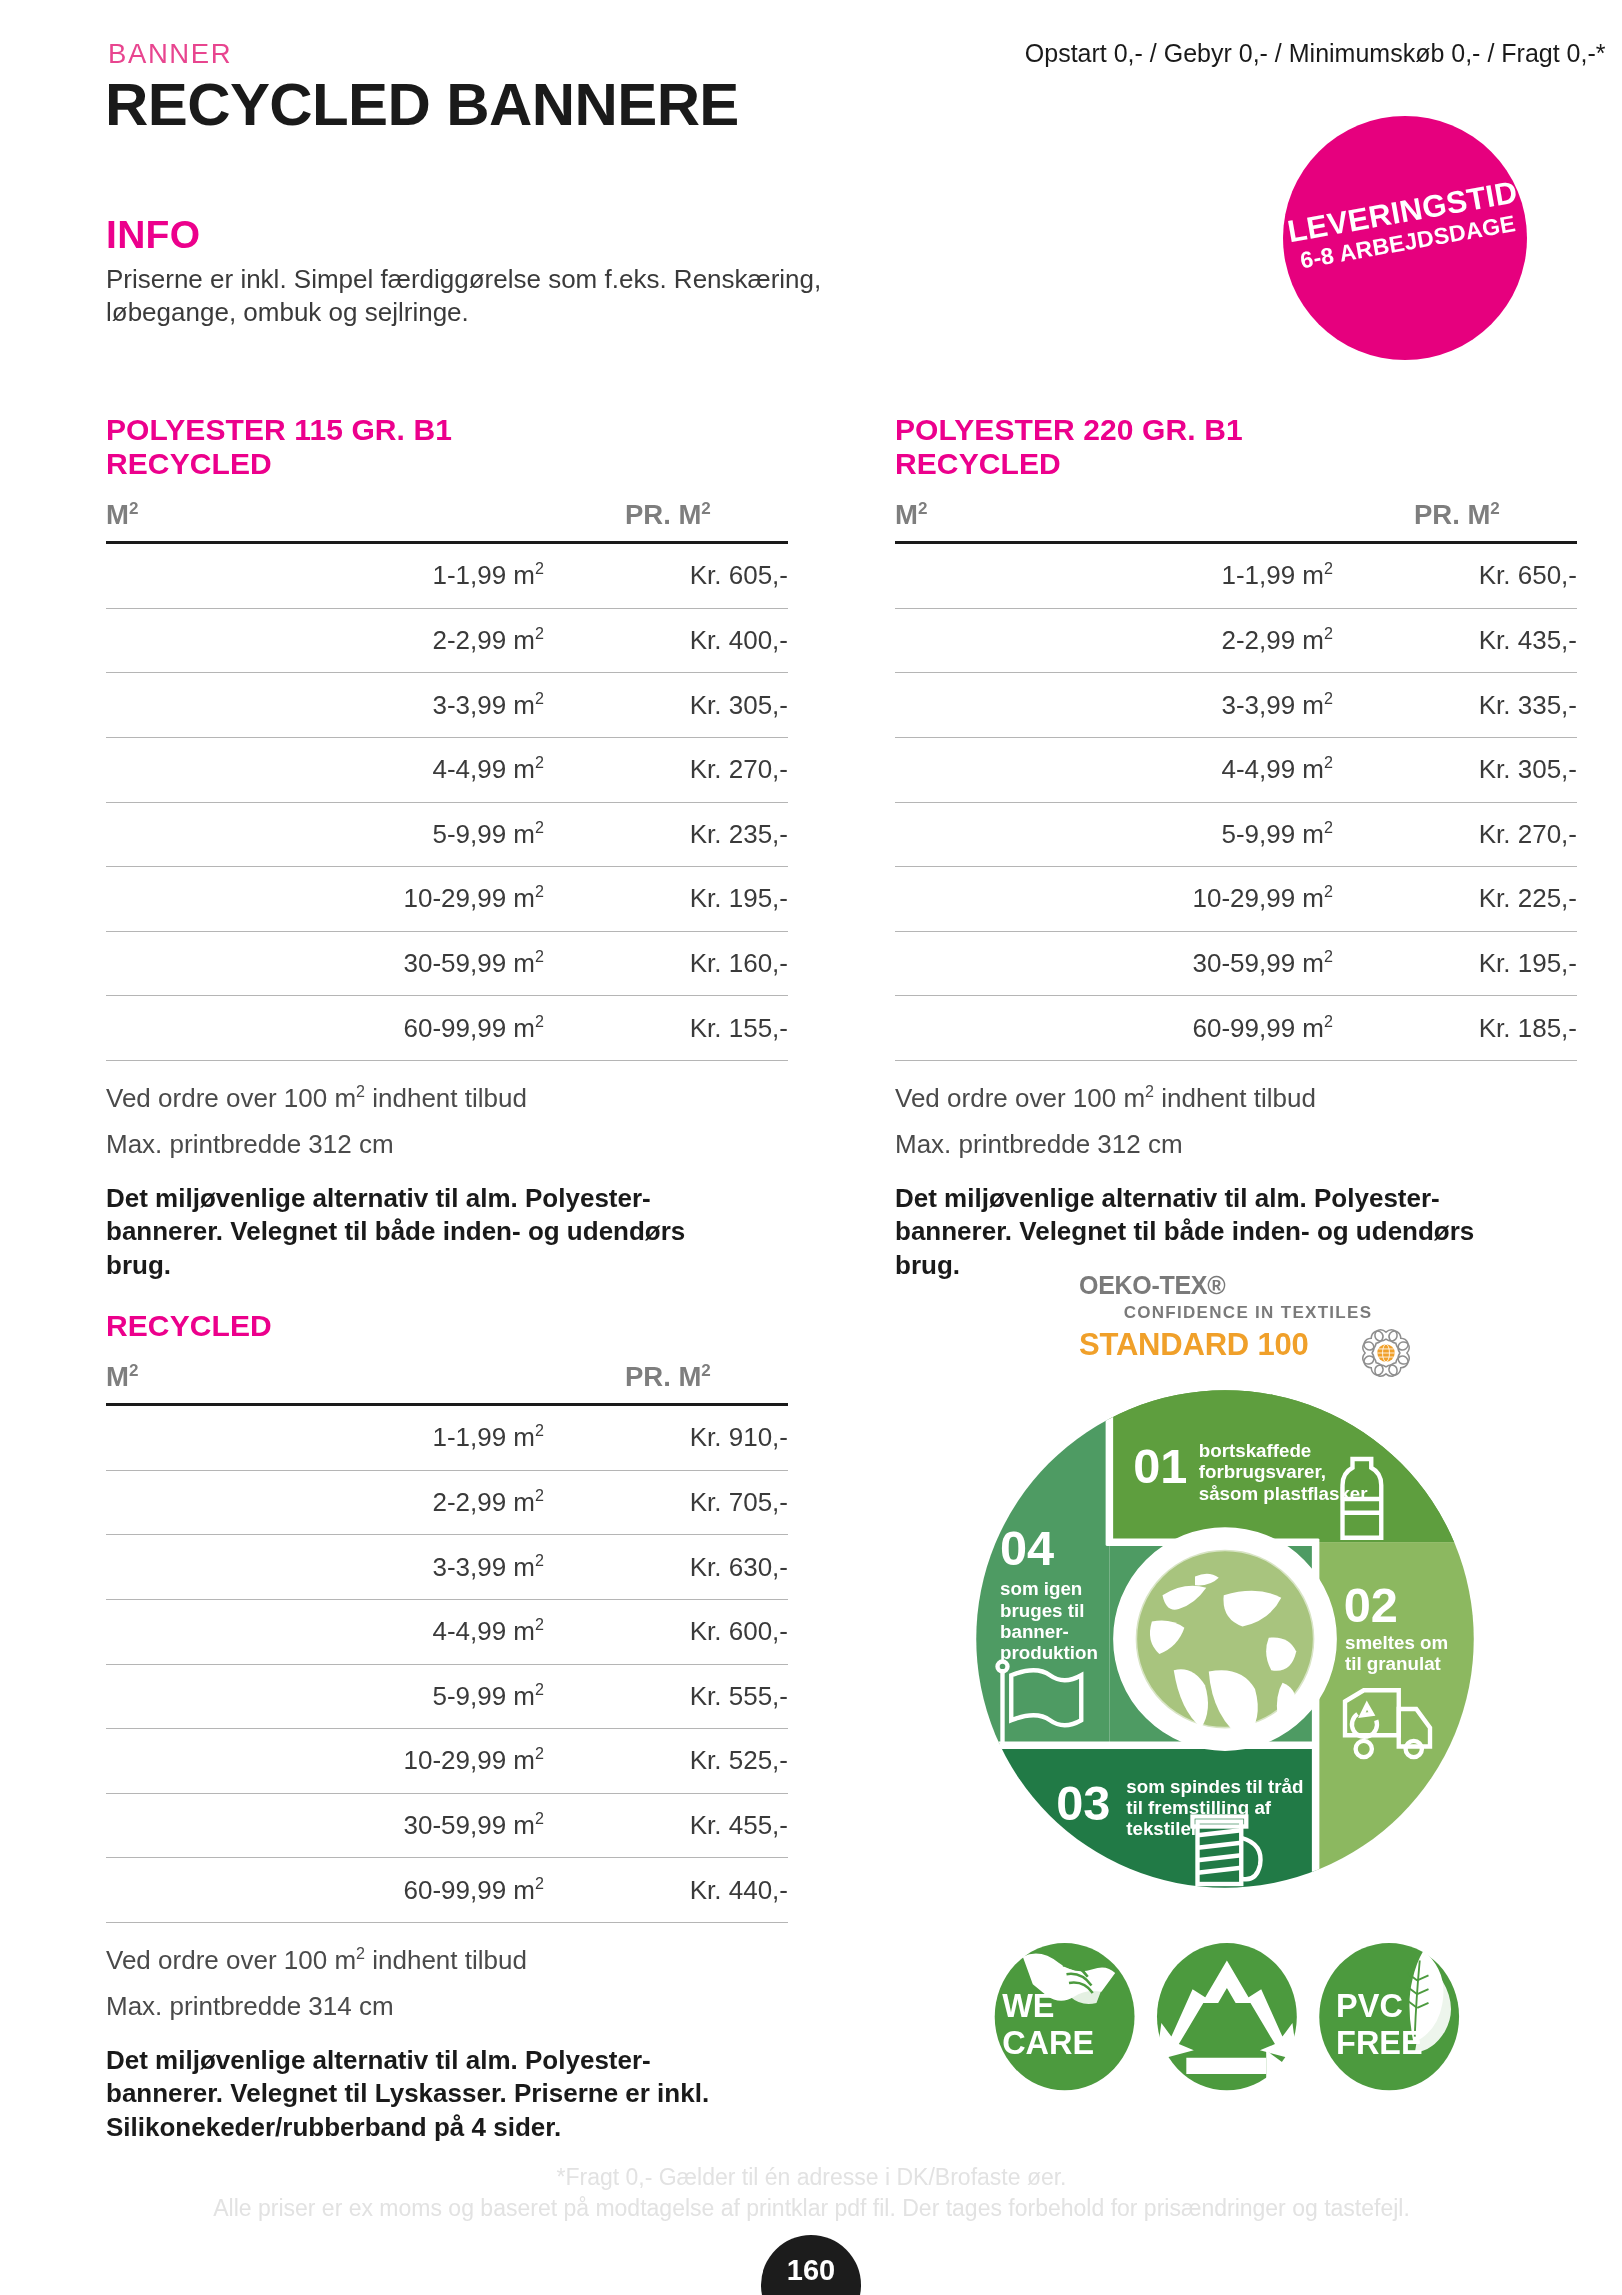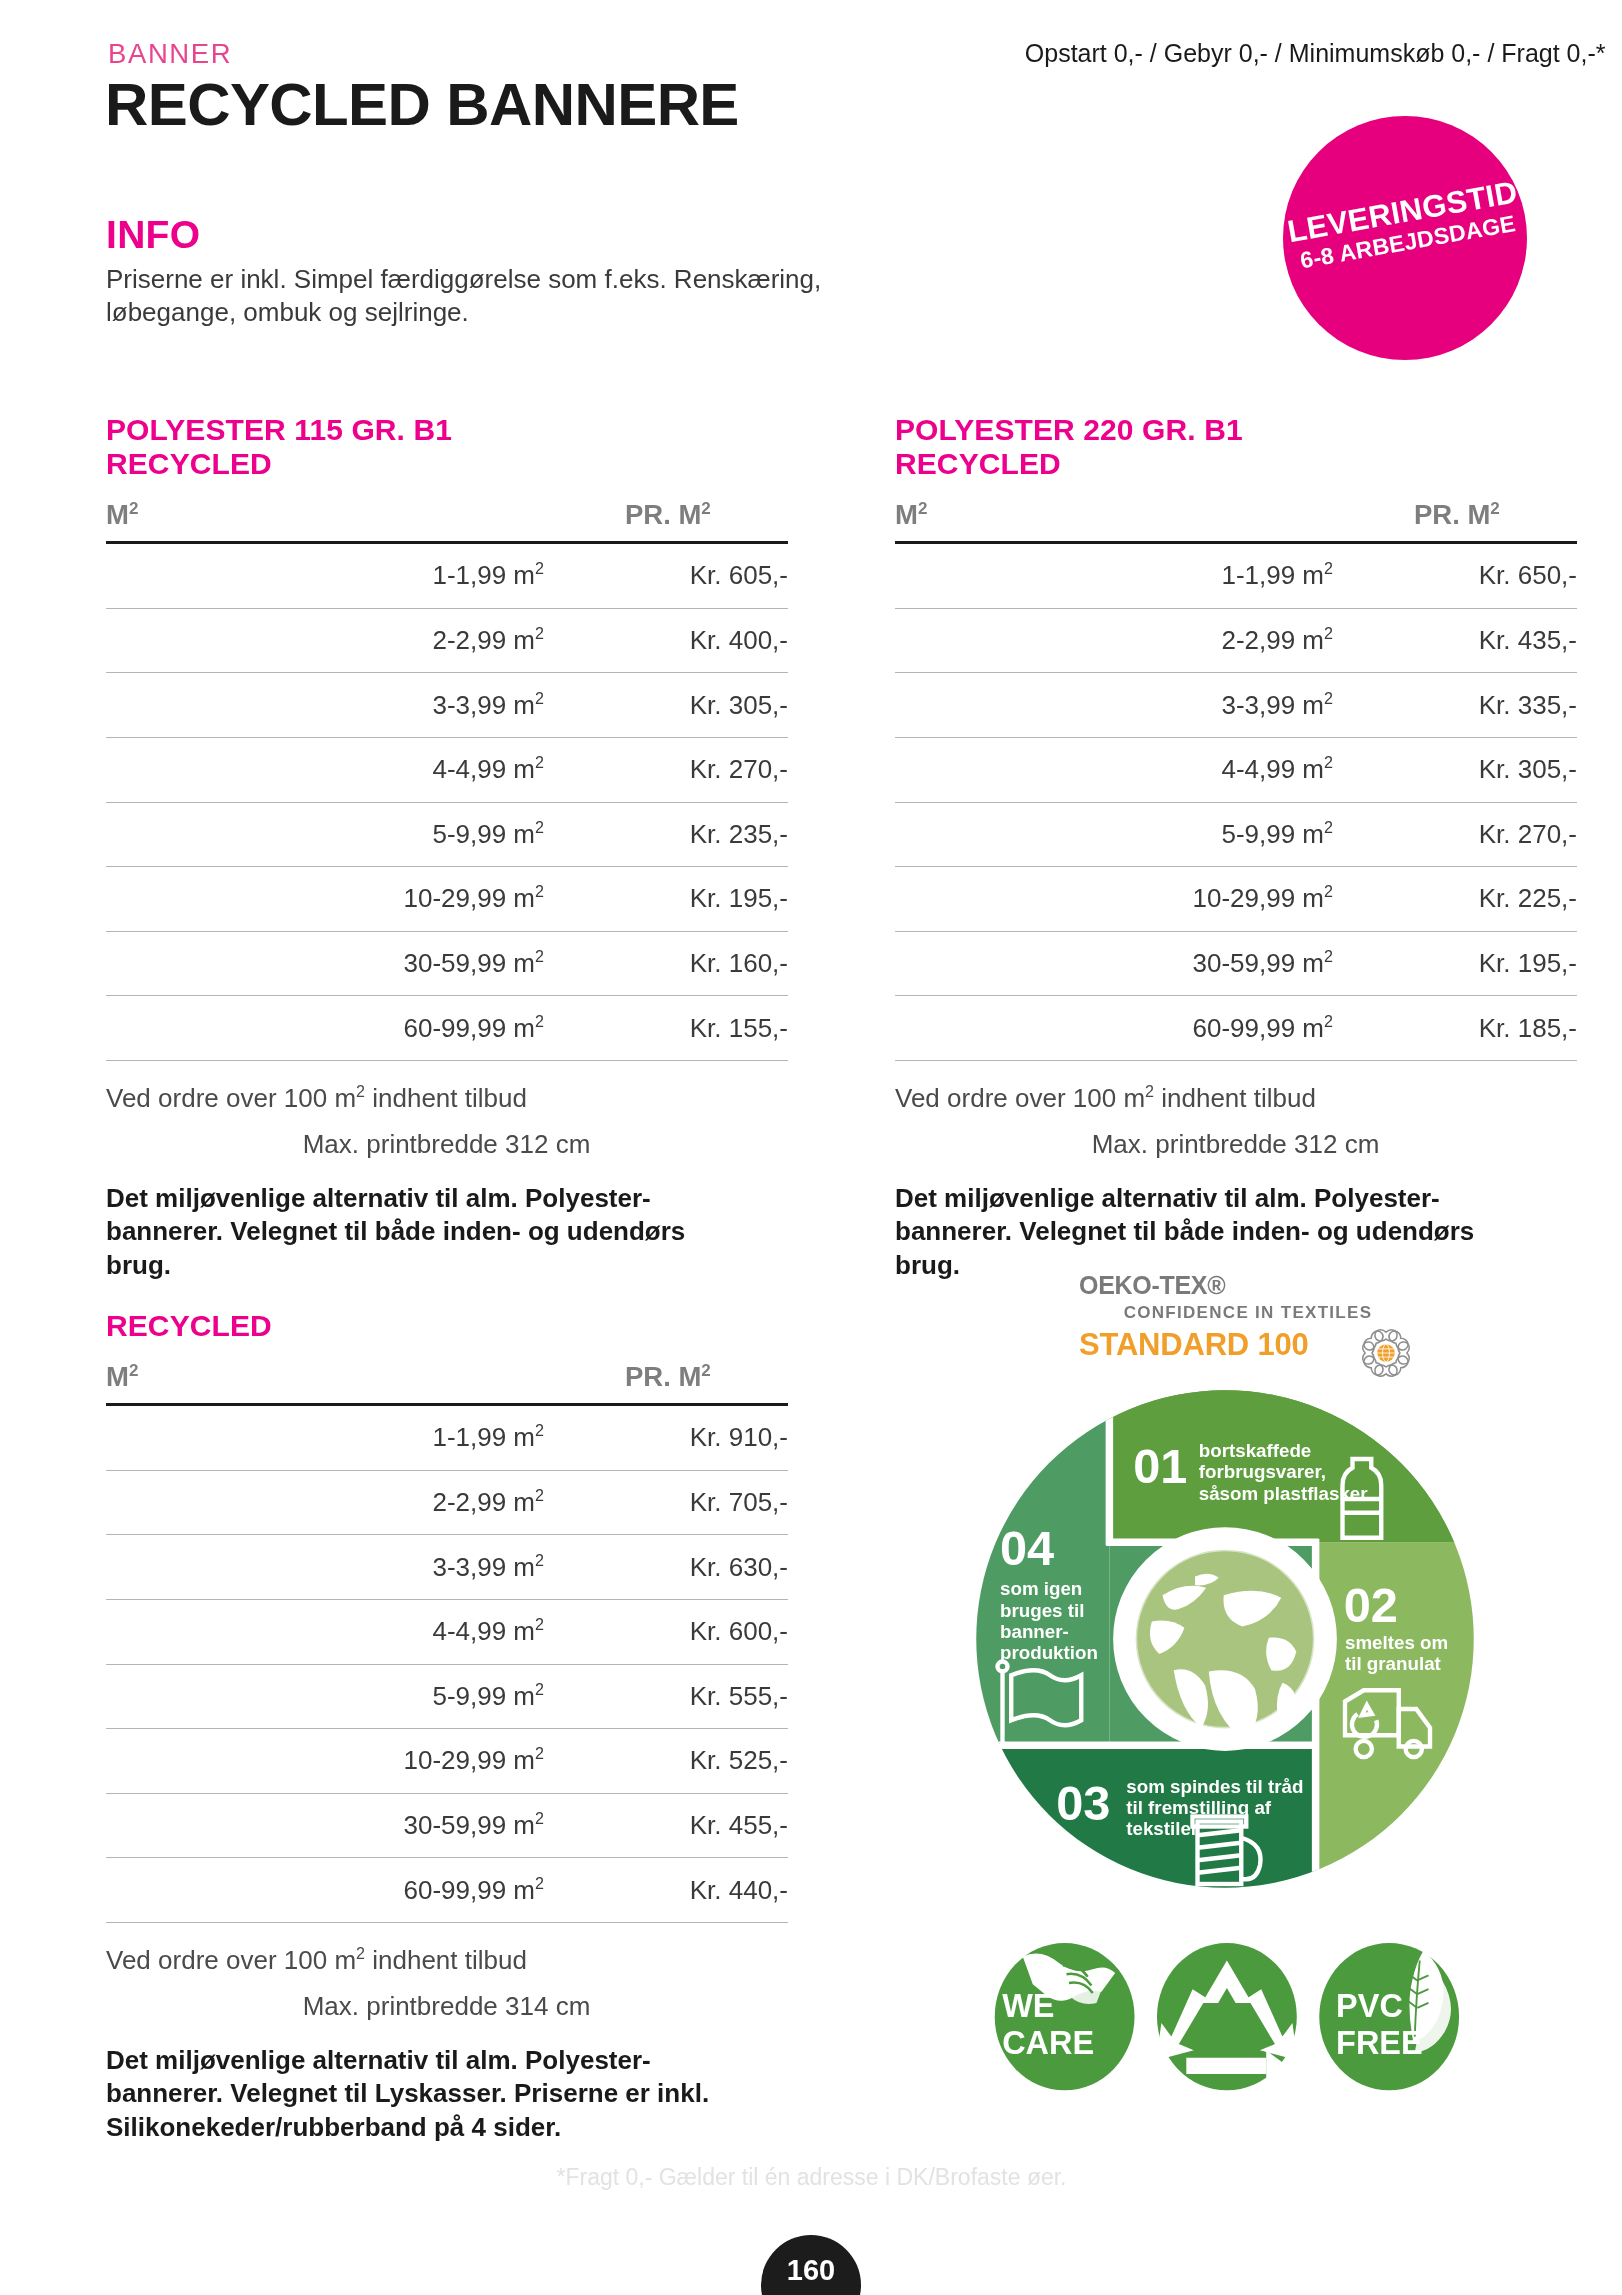--- a/index.html
+++ b/index.html
@@ -69,21 +69,21 @@
   }
   table.price td.r{padding-left:3.8px;}
   table.price col.c1{width:438px;}
   table.price col.c2{width:244px;}
   sup{font-size:0.62em;vertical-align:super;line-height:0;}
 
   .note{
     font-size:26px;color:#4A4A4A;font-weight:300;margin-top:19px;line-height:1.45;
   }
   .note2{
-    font-size:26px;color:#4A4A4A;font-weight:300;margin-top:8.8px;line-height:1.45;text-align:center;
+    font-size:26px;color:#4A4A4A;font-weight:300;margin-top:8.8px;line-height:1.45;
   }
   .bold-desc{
     font-size:26px;font-weight:bold;color:#1A1A1A;line-height:1.30;
     margin-top:17.5px;width:631px;
   }
 
   
   .oeko{position:absolute;left:1079px;top:1273px;width:338px;text-align:left;}
   .oeko-1{font-size:25px;color:#7A7A7A;font-weight:bold;letter-spacing:-0.3px;line-height:1;}
   .oeko-2{font-size:17px;color:#7A7A7A;font-weight:bold;letter-spacing:1.3px;margin-top:5px;text-align:center;}
@@ -465,16 +465,17 @@
           <path d="M690 60 l-16 -12 M690 82 l-16 -12 M690 104 l-16 -12"></path>
           <path d="M690 60 l18 -8 M690 82 l18 -8 M690 104 l18 -8"></path>
         </g>
       </g>
       <text x="560" y="118" font-family="Liberation Sans, sans-serif" font-size="52" font-weight="bold" fill="#fff">PVC</text>
       <text x="560" y="178" font-family="Liberation Sans, sans-serif" font-size="52" font-weight="bold" fill="#fff">FREE</text>
     </g>
   </svg>
 
   <div class="foot1">*Fragt 0,- Gælder til én adresse i DK/Brofaste øer.</div>
+  <div class="foot2">Alle priser er ex moms og baseret på modtagelse af printklar pdf fil. Der tages forbehold for prisændringer og tastefejl.</div>
   <div class="pagenum">160</div>
 
 </div>
 
 
 </body></html>

